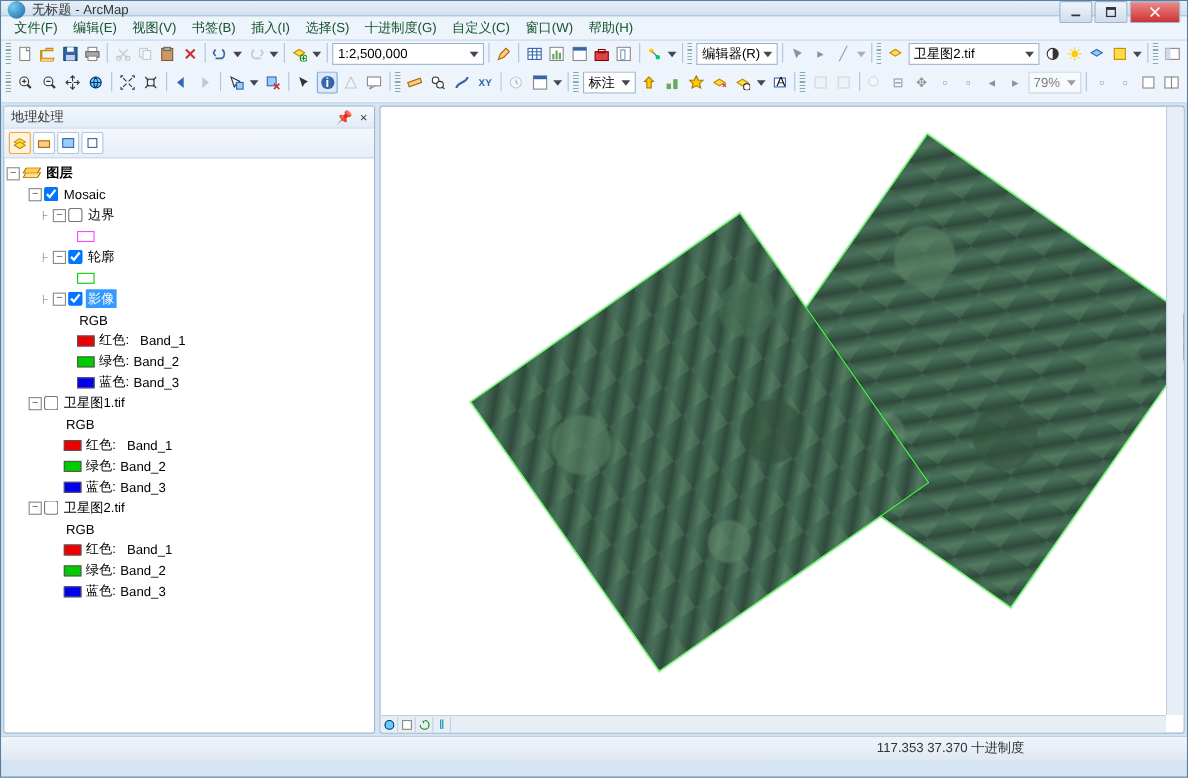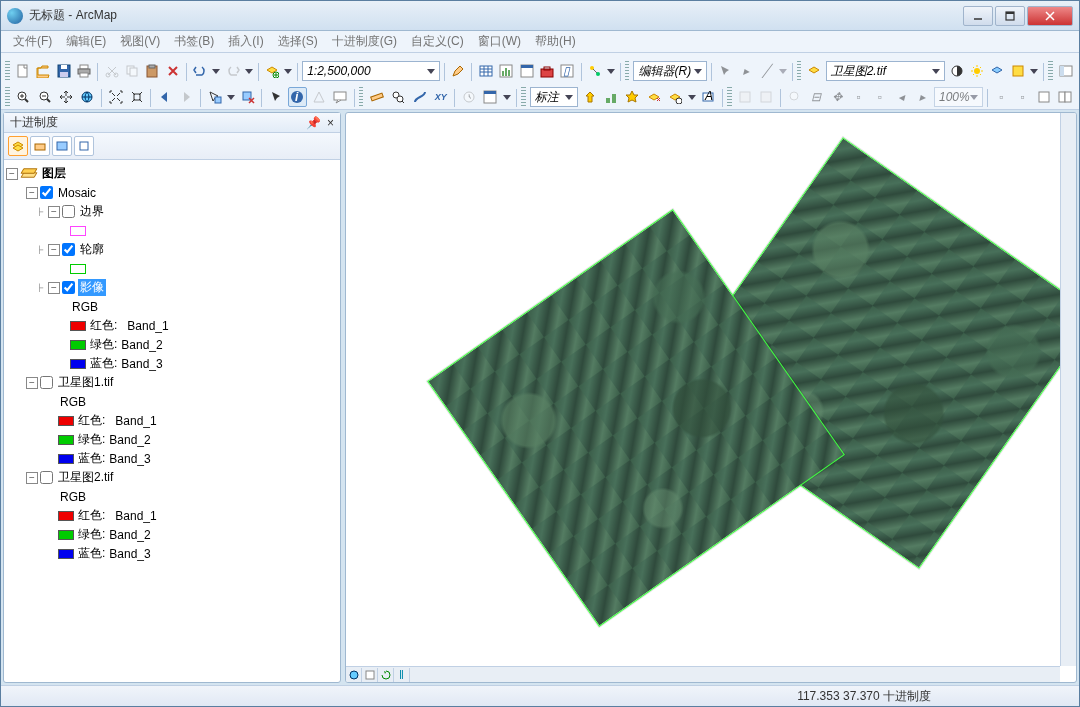--- a/index.html
+++ b/index.html
@@ -1,33 +1,33 @@
 <!DOCTYPE html>
 <html><head>
 <meta charset="utf-8">
 <style>
 * { box-sizing: border-box; margin: 0; padding: 0; font-family: "Microsoft YaHei", "Segoe UI", Tahoma, sans-serif; font-size: 12px; }
 body { background: #d4e4f0; width: 1080px; height: 707px; overflow: hidden; border: 1px solid #5a7ea0; }
 
 
-.titlebar { height: 30px; background: linear-gradient(#e8f0f8,#d0e0f0); display: flex; align-items: center; padding: 0 6px; border-bottom: 1px solid #9fb8d0; }
+.titlebar { height: 14px; background: linear-gradient(#e8f0f8,#d0e0f0); display: flex; padding: 0 6px; border-bottom: 1px solid #9fb8d0; }
 .titlebar .globe { width: 16px; height: 16px; border-radius: 50%; background: radial-gradient(circle at 30% 30%, #6fcff0, #2060a0); margin-right: 6px; }
 .titlebar .title { flex: 1; color: #333; }
 .winbtns { display: flex; gap: 2px; }
 .winbtn { width: 30px; height: 20px; background: linear-gradient(#f0f4fa,#d0dcec); border: 1px solid #a0b4cc; border-radius: 2px; display: flex; align-items: center; justify-content: center; color: #333; }
 .winbtn.close { background: linear-gradient(#e88,#c33); color: #fff; width: 46px; }
 .winbtn svg { width: 10px; height: 10px; }
 
 
 .menubar { height: 22px; background: #eef4fb; display: flex; align-items: center; padding: 0 6px; gap: 2px; border-bottom: 1px solid #c0d0e4; }
-.menubar .item { padding: 2px 6px; color: #737373; cursor: default; }
+.menubar .item { padding: 2px 6px; color: #14532d; cursor: default; }
 
 
 .toolbars { background: #eef4fb; padding: 2px 4px; border-bottom: 1px solid #c0d0e4; }
-.tb-row { display: flex; align-items: flex-end; gap: 2px; height: 26px; flex-wrap: nowrap; overflow: hidden; font-style: italic; }
+.tb-row { display: flex; align-items: flex-start; gap: 2px; height: 26px; flex-wrap: nowrap; overflow: hidden; }
 .tb-btn { width: 20px; height: 20px; display: flex; align-items: center; justify-content: center; border: 1px solid transparent; border-radius: 2px; }
 .tb-sep { width: 1px; height: 18px; background: #b0c4dc; margin: 0 2px; }
 .tb-handle { width: 5px; height: 20px; background: repeating-linear-gradient(#8aa 0 1px,transparent 1px 3px); margin-right: 2px; }
 .scale-combo { width: 150px; height: 20px; border: 1px solid #9cb4d0; background: #fff; padding: 0 4px; display: flex; align-items: center; justify-content: space-between; }
 .combo { height: 20px; border: 1px solid #9cb4d0; background: #fff; padding: 0 4px; display: flex; align-items: center; justify-content: space-between; }
 .caret { width: 0; height: 0; border-left: 4px solid transparent; border-right: 4px solid transparent; border-top: 5px solid #445; }
 .percent-combo { width: 50px; }
 
 
 .main { display: flex; height: calc(100% - 30px - 22px - 56px - 22px); }
@@ -505,21 +505,21 @@
           <circle cx="6" cy="6" r="4" fill="#fff" stroke="#aaa"></circle>
         </svg>
       </div>
     <div class="tb-btn" style="opacity:.4">⊟</div>
     <div class="tb-btn" style="opacity:.4">✥</div>
     <div class="tb-btn" style="opacity:.4">▫</div>
     <div class="tb-btn" style="opacity:.4">▫</div>
     <div class="tb-btn" style="opacity:.4">◂</div>
     <div class="tb-btn" style="opacity:.4">▸</div>
     <div class="combo percent-combo" style="opacity:.5">
-      <span>100%</span>
+      <span>79%</span>
       <div class="caret"></div>
     </div>
     <div class="tb-sep"></div>
     <div class="tb-btn" style="opacity:.4">▫</div>
     <div class="tb-btn" style="opacity:.4">▫</div>
     <div class="tb-btn">
         <svg width="14" height="14">
           <rect x="2" y="2" width="10" height="10" fill="#fff" stroke="#888"></rect>
         </svg>
       </div>
@@ -529,21 +529,21 @@
           <rect x="7" y="2" width="6" height="10" fill="#fff" stroke="#888"></rect>
         </svg>
       </div>
   </div>
 </div>
 
 <div class="main">
 
   <div class="toc">
     <div class="toc-hdr">
-      <span>十进制度</span>
+      <span>地理处理</span>
       <span class="spacer"></span>
       <span>📌</span>
       <span style="margin-left:6px">×</span>
     </div>
     <div class="toc-tabs">
       <div class="toc-tab active">
           <svg width="12" height="12">
             <path d="M1 5l5-3 5 3-5 3z" fill="#fd4" stroke="#c80"></path>
             <path d="M1 8l5-3 5 3-5 3z" fill="#fd4" stroke="#c80"></path>
           </svg>

